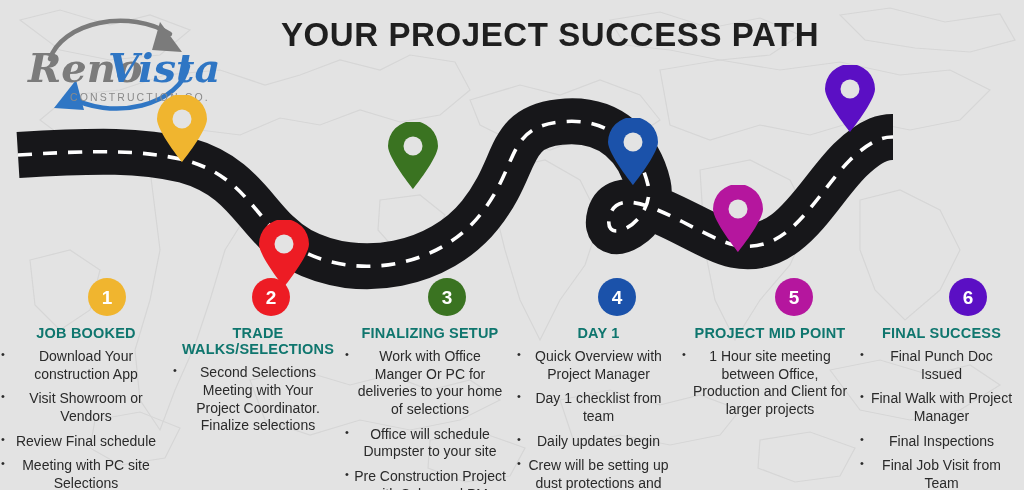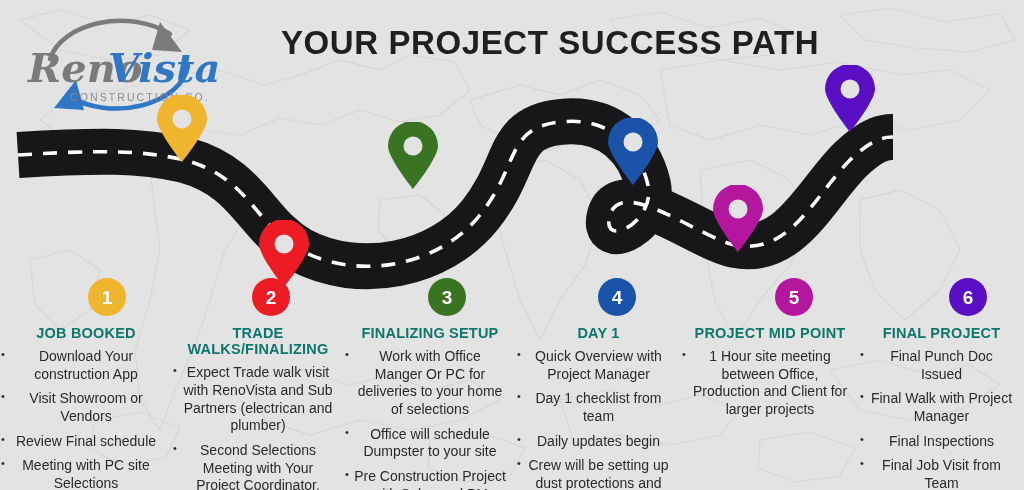--- a/index.html
+++ b/index.html
@@ -35,21 +35,21 @@
     font-style: italic; font-weight: 700;
     font-size: 40px; fill: #2f76c4;
   }
   .logo-sub {
     font-family: "Liberation Sans", sans-serif;
     font-size: 10.5px; letter-spacing: 2.1px;
     fill: #8a8a8a; font-weight: 400;
   }
   
   #title {
-    position: absolute; left: 240px; top: 24px;
+    position: absolute; left: 240px; top: 16px;
     width: 620px; text-align: center;
     font-family: "Liberation Sans", sans-serif;
     font-weight: 700; font-size: 33px;
     letter-spacing: 0.6px;
     color: #1f1f1f;
     white-space: nowrap;
   }
   
   #road { position: absolute; left:0; top:0; width:1024px; height:300px; }
   
@@ -230,23 +230,22 @@
         <li>Visit Showroom or Vendors</li>
         <li>Review Final schedule</li>
         <li>Meeting with PC site Selections</li>
       </ul>
     </div>
 
     <div class="step c2">
       <div class="step-badge" style="background:#ed1c24;">
         <span>2</span>
       </div>
-      <div class="step-title">TRADE WALKS/FINALIZING</div>
-      <ul class="step-list">
-        <li>Expect Trade walk visit with RenoVista and Sub Partners (electrican and plumber)</li>
+      <div class="step-title">TRADE WALKS/SELECTIONS</div>
+      <ul class="step-list">
         <li>Second Selections Meeting with Your Project Coordinator. Finalize selections</li>
       </ul>
     </div>
 
     <div class="step c3">
       <div class="step-badge" style="background:#3a7321;">
         <span>3</span>
       </div>
       <div class="step-title">FINALIZING SETUP</div>
       <ul class="step-list">
@@ -276,21 +275,21 @@
       <div class="step-title">PROJECT MID POINT</div>
       <ul class="step-list">
         <li>1 Hour site meeting between Office, Production and Client for larger projects</li>
       </ul>
     </div>
 
     <div class="step c6">
       <div class="step-badge" style="background:#5b0fc4;">
         <span>6</span>
       </div>
-      <div class="step-title">FINAL PROJECT</div>
+      <div class="step-title">FINAL SUCCESS</div>
       <ul class="step-list">
         <li>Final Punch Doc Issued</li>
         <li>Final Walk with Project Manager</li>
         <li>Final Inspections</li>
         <li>Final Job Visit from Team</li>
       </ul>
     </div>
 
   </div>
 </div>

